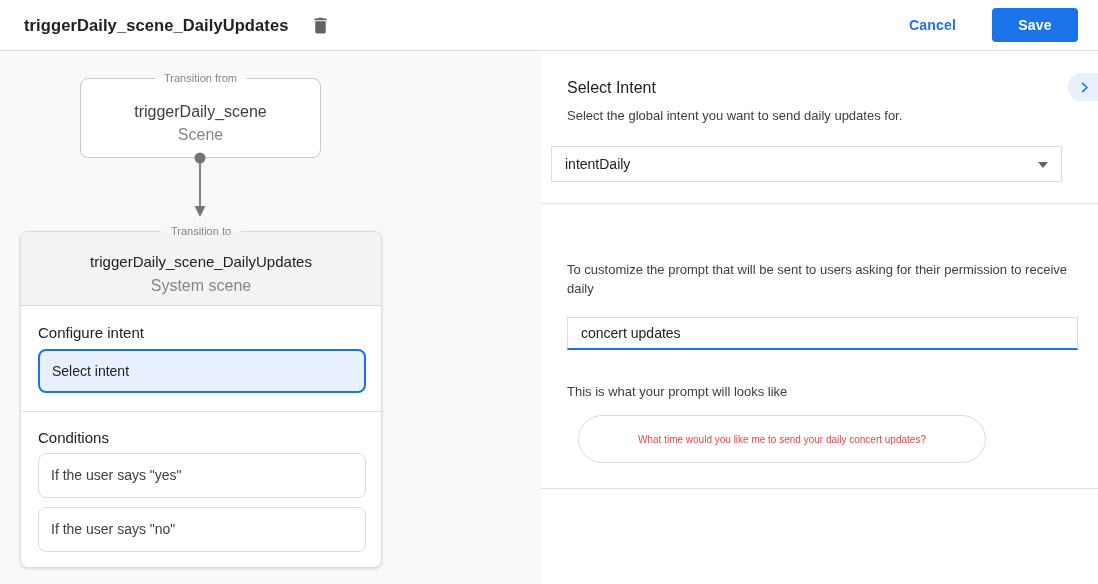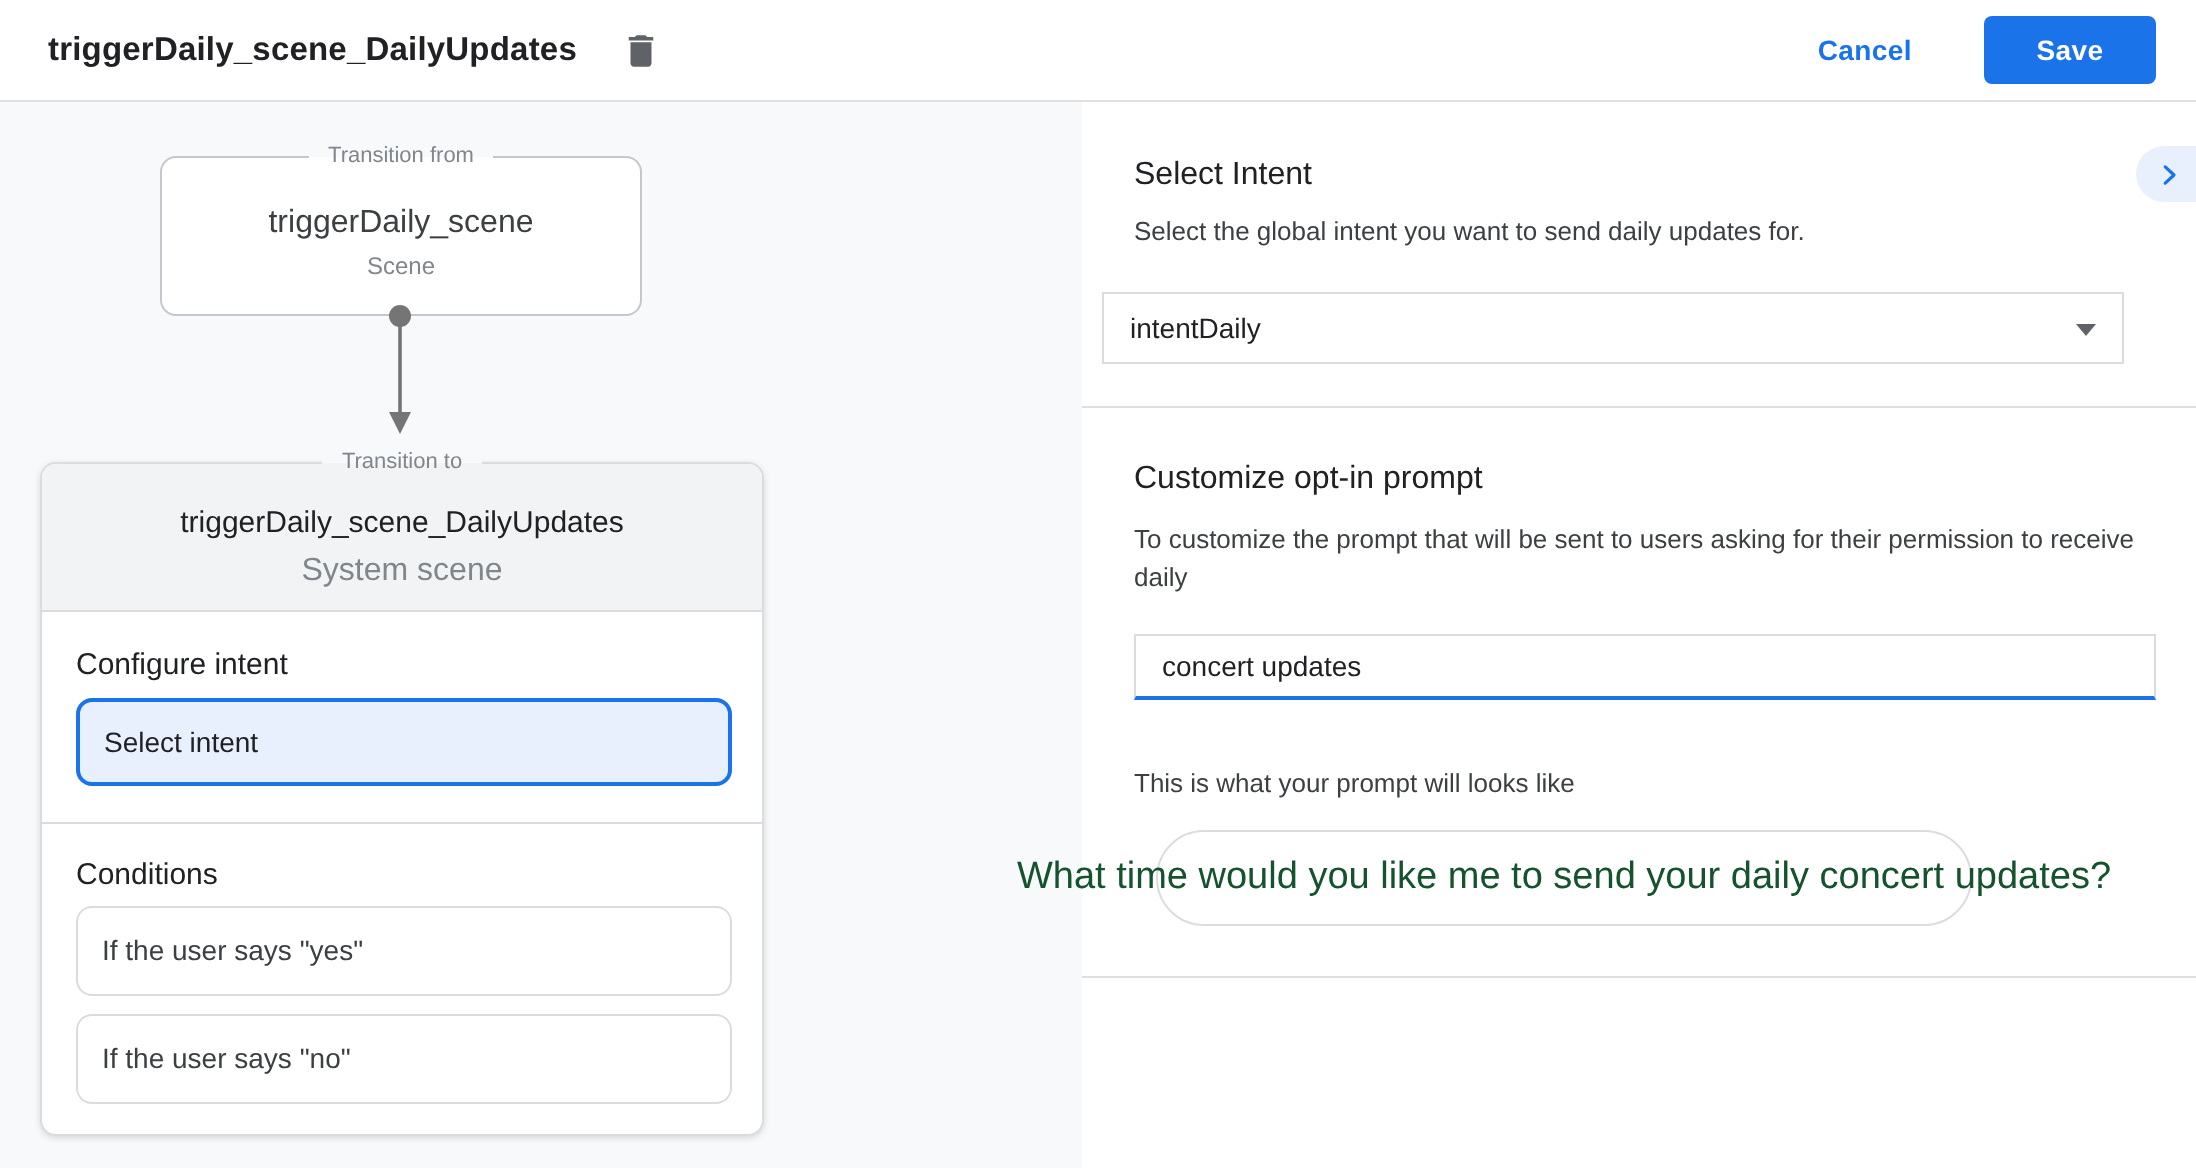--- a/index.html
+++ b/index.html
@@ -22,21 +22,21 @@
   
   .left-region { position:absolute; left:0; top:51px; width:541px; height:533px; background:#f8f9fa; }
 
   .from-box { position:absolute; left:80px; top:27px; width:241px; height:80px; background:#fff;
               border:1px solid #c4c7cc; border-radius:8px; cursor:pointer; }
   .float-label { position:absolute; top:-8px; left:50%; transform:translateX(-50%); font-size:11px;
                  color:#80868b; padding:0 10px; line-height:15px; white-space:nowrap; }
   .lbl-on-white { background:linear-gradient(#f8f9fa 0 50%, #ffffff 50% 100%); }
   .lbl-on-grey  { background:linear-gradient(#f8f9fa 0 50%, #f1f3f4 50% 100%); }
   .node-name { position:absolute; top:24px; left:0; width:100%; text-align:center; font-size:16px; color:#3c4043; }
-  .node-type { position:absolute; top:47px; left:0; width:100%; text-align:center; font-size:12px; color:#80868b; }
+  .node-type { position:absolute; top:47px; left:0; width:100%; text-align:center; font-size:16px; color:#80868b; }
 
   .arrow-svg { position:absolute; left:190px; top:100px; }
 
   .to-card { position:absolute; left:20px; top:180px; width:362px; height:337px; background:#fff;
              border:1px solid #dadce0; border-radius:8px; box-shadow:0 1px 3px rgba(60,64,67,.18); }
   .to-header { position:absolute; left:0; top:0; width:100%; height:74px; background:#f1f3f4;
                border-bottom:1px solid #dadce0; border-radius:7px 7px 0 0; }
   .to-name { position:absolute; top:21px; left:0; width:100%; text-align:center; font-size:15px; color:#202124; }
   .to-type { position:absolute; top:45px; left:0; width:100%; text-align:center; font-size:16px; color:#80868b; }
 
@@ -61,21 +61,21 @@
   .dropdown-value { position:absolute; left:13px; top:0; line-height:34px; font-size:14px; color:#202124; }
   .dropdown-arrow { position:absolute; right:13px; top:15px; width:0; height:0;
                     border-left:5px solid transparent; border-right:5px solid transparent;
                     border-top:6px solid #5f6368; }
   .panel-divider { position:absolute; left:0; width:557px; height:1px; background:#e0e0e0; }
   .text-input { position:absolute; left:26px; top:266px; width:511px; height:33px; background:#fff;
                 border:1px solid #dadce0; border-bottom:2px solid #1a73e8; padding:0 13px;
                 font-size:14px; color:#202124; font-family:"Liberation Sans",sans-serif; outline:none; }
   .bubble { position:absolute; left:37px; top:364px; width:408px; height:48px; background:#fff;
             border:1px solid #dadce0; border-radius:24px; display:flex; align-items:center;
-            justify-content:center; font-size:19px; color:#14532d; white-space:nowrap; }
+            justify-content:center; font-size:10px; color:#ef4444; white-space:nowrap; }
 </style>
 </head>
 <body>
 
 <div class="stage">
 
   <div class="topbar">
     <span class="topbar-title">triggerDaily_scene_DailyUpdates</span>
     <button class="trash-btn">
       <span style="display:flex;">
@@ -135,21 +135,20 @@
 
     <div class="desc" style="top:55px;">Select the global intent you want to send daily updates for.</div>
 
     <div class="dropdown">
       <span class="dropdown-value">intentDaily</span>
       <span class="dropdown-arrow"></span>
     </div>
 
     <div class="panel-divider" style="top:152px;"></div>
 
-    <div class="section-heading" style="top:180px;">Customize opt-in prompt</div>
 
     <div class="desc" style="top:209px; width:515px;">
       <div>To customize the prompt that will be sent to users asking for their permission to receive daily</div>
     </div>
 
     <input class="text-input" type="text" value="concert updates" style="">
 
     <div class="desc" style="top:331px;">This is what your prompt will looks like</div>
 
     <div class="bubble">What time would you like me to send your daily concert updates?</div>

